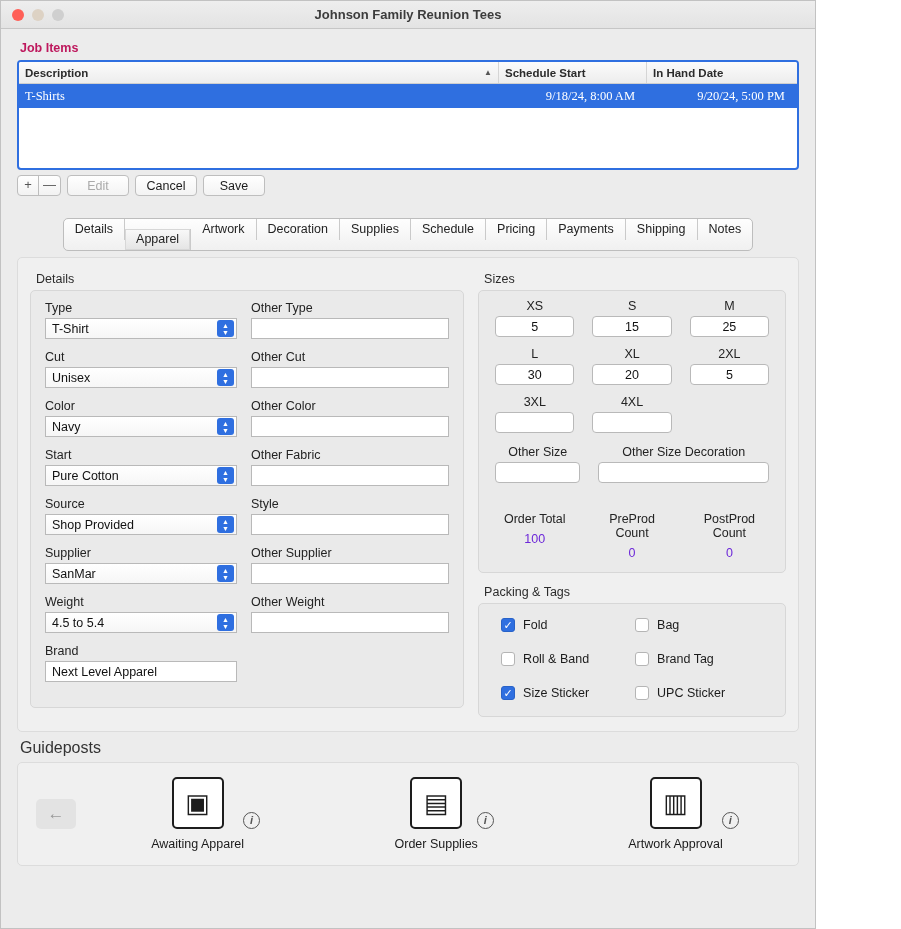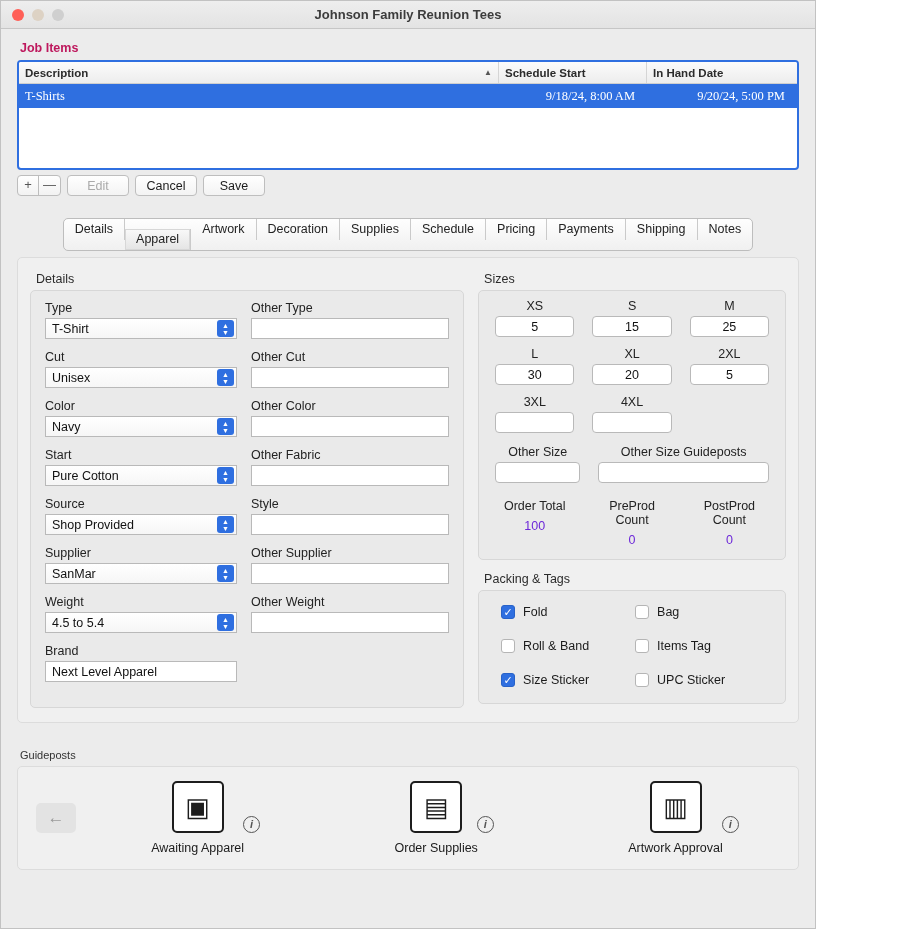--- a/index.html
+++ b/index.html
@@ -195,20 +195,21 @@
   .othersize-row {
     display: grid;
     grid-template-columns: 1fr 2fr;
     gap: 4px 18px;
     padding: 0 16px 8px 16px;
   }
   .totals-row {
     display: grid; grid-template-columns: repeat(3,1fr);
     gap: 15px 18px; padding: 2px 16px 12px 16px;
     text-align: center;
+    margin-top: 13px;
   }
   .total-label { font-size: 12.5px; color: #232323; margin-bottom: 6px; }
   .total-val { font-size: 12.5px; color: #6d28d9; }
   
   .packing {
     margin-top: 12px;
   }
   .packing-body {
     display: grid; grid-template-columns: 1fr 1fr;
     padding: 14px 16px 16px 22px;
@@ -220,21 +221,21 @@
   }
   .box {
     width: 14px; height: 14px; border-radius: 3px;
     border: 1px solid #b5b5b5; background: #fff;
   }
   .box.on {
     background: #2f6fe0; border-color: #2862c8;
     color: #fff; font-size: 11px; line-height: 12px; text-align: center;
   }
   
-  .guideposts-label { font-size: 11px; color: #333; margin: 26px 0 5px 3px; }
+  .guideposts-label { font-size: 16px; color: #333; margin: 7px 0 5px 3px; }
   .guideposts {
     background: #f0f0f0; border: 1px solid #dcdcdc; border-radius: 5px;
     height: 104px;
     display: flex; align-items: center;
     position: relative;
   }
   .back-btn {
     width: 40px; height: 30px; margin-left: 18px;
     background: #e3e3e3; border-radius: 5px;
     display: flex; align-items: center; justify-content: center;
@@ -459,21 +460,21 @@
               <div class="size-input"></div>
             </div>
           </div>
 
           <div class="othersize-row">
             <div class="size-cell">
               <div class="size-label">Other Size</div>
               <div class="size-input"></div>
             </div>
             <div class="size-cell">
-              <div class="size-label">Other Size Guideposts</div>
+              <div class="size-label">Other Size Decoration</div>
               <div class="size-input"></div>
             </div>
           </div>
 
           <div class="totals-row">
             <div>
               <div class="total-label">Order Total</div>
               <div class="total-val">100</div>
             </div>
             <div>
@@ -498,21 +499,21 @@
               <div class="check">
                 <span class="box"></span>
                 <span>Bag</span>
               </div>
               <div class="check">
                 <span class="box"></span>
                 <span>Roll &amp; Band</span>
               </div>
               <div class="check">
                 <span class="box"></span>
-                <span>Items Tag</span>
+                <span>Brand Tag</span>
               </div>
               <div class="check">
                 <span class="box on">✓</span>
                 <span>Size Sticker</span>
               </div>
               <div class="check">
                 <span class="box"></span>
                 <span>UPC Sticker</span>
               </div>
             </div>

